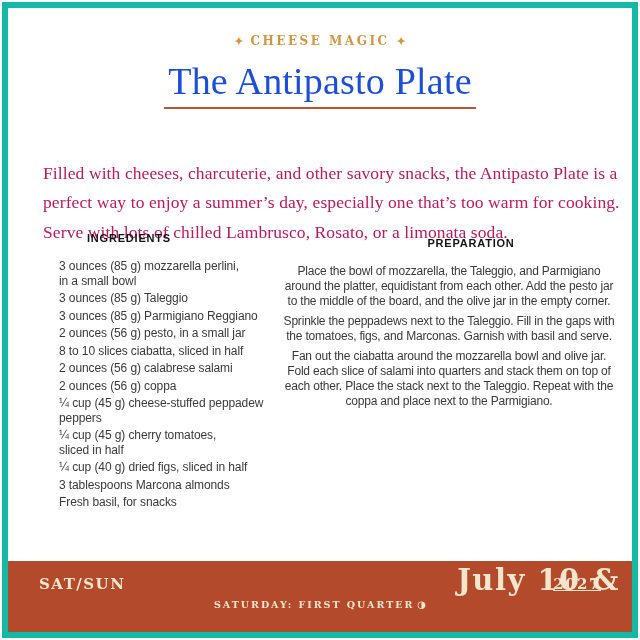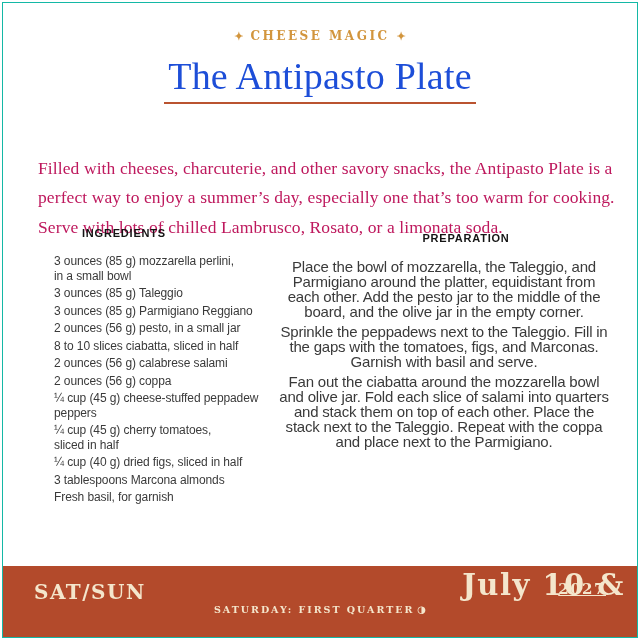--- a/index.html
+++ b/index.html
@@ -1,17 +1,17 @@
 <!DOCTYPE html>
 <html><head>
 <meta charset="utf-8">
 <style>
   html,body{margin:0;padding:0;width:640px;height:640px;background:#ffffff;overflow:hidden;}
   body{font-family:"Liberation Sans",sans-serif;position:relative;}
-  .page{position:absolute;inset:2px;background:#ffffff;border:1px solid #14b8a6;overflow:hidden;}
+  .page{position:absolute;inset:2px;background:#ffffff;border:6px solid #14b8a6;overflow:hidden;}
 
   .kicker{position:absolute;top:26px;left:0;width:100%;text-align:center;
           font-family:"DejaVu Serif",serif;font-weight:bold;font-size:12px;
           letter-spacing:2.5px;color:#d2953d;}
   .kicker .star{font-size:11px;letter-spacing:0;padding:0 7px;}
 
   .title-wrap{position:absolute;top:52px;left:0;width:100%;text-align:center;}
   .title{display:inline-block;font-family:"Liberation Serif",serif;font-size:38px;
          line-height:42px;color:#1d4ed8;border-bottom:2.5px solid #ba5330;
          padding:0 4px 5px 4px;letter-spacing:0.2px;}
@@ -19,26 +19,26 @@
   .intro{position:absolute;top:133px;left:35px;width:586px;
          font-family:"Liberation Serif",serif;font-size:17.5px;line-height:29.5px;
          color:#be185d;letter-spacing:0.1px;}
 
   .col-heading{font-size:11px;font-weight:bold;letter-spacing:0.8px;color:#141414;
                margin:0 0 15px 0;padding-left:44px;}
   .ingredients{position:absolute;top:224px;left:35px;width:242px;}
   .ingredient{font-size:12px;line-height:14.5px;letter-spacing:-0.1px;color:#3a3a3a;
               margin:0 0 3px 16px;white-space:pre-line;}
   .preparation{position:absolute;top:229px;left:273px;width:336px;text-align:center;}
-  .prep-para{font-size:15px;line-height:15px;letter-spacing:-0.2px;color:#3a3a3a;
+  .prep-para{font-size:12px;line-height:15px;letter-spacing:-0.2px;color:#3a3a3a;
              margin:0 0 5px 0;}
 
   .footer{position:absolute;left:0;right:0;bottom:0;height:71px;background:#b34a2b;
           color:#f4e6cc;font-family:"DejaVu Serif",serif;font-weight:bold;}
-  .footer .day{position:absolute;left:31px;top:14px;font-size:20px;letter-spacing:1.5px;}
+  .footer .day{position:absolute;left:31px;top:14px;font-size:15px;letter-spacing:1.5px;}
   .footer .year{position:absolute;right:31px;top:14px;font-size:15px;letter-spacing:1.5px;text-decoration:underline;}
   .footer .date{position:absolute;top:2px;left:0;width:100%;text-align:right;
                 font-size:29px;letter-spacing:1.5px;padding-left:43px;}
   .footer .subtitle{position:absolute;top:38px;left:0;width:100%;text-align:center;
                     font-size:9.5px;letter-spacing:2px;}
   .footer .moon{font-size:10px;padding-left:3px;letter-spacing:0;}
 </style>
 </head>
 <body>
 
@@ -65,21 +65,21 @@
         <div class="ingredient">2 ounces (56 g) pesto, in a small jar</div>
         <div class="ingredient">8 to 10 slices ciabatta, sliced in half</div>
         <div class="ingredient">2 ounces (56 g) calabrese salami</div>
         <div class="ingredient">2 ounces (56 g) coppa</div>
         <div class="ingredient">¼ cup (45 g) cheese-stuffed peppadew
 peppers</div>
         <div class="ingredient">¼ cup (45 g) cherry tomatoes,
 sliced in half</div>
         <div class="ingredient">¼ cup (40 g) dried figs, sliced in half</div>
         <div class="ingredient">3 tablespoons Marcona almonds</div>
-        <div class="ingredient">Fresh basil, for garnish</div>
+        <div class="ingredient">Fresh basil, for snacks</div>
       </div>
   </div>
 
   <div class="preparation">
     <h3 class="col-heading">PREPARATION</h3>
     <div>
 
     <p class="prep-para">Place the bowl of mozzarella, the Taleggio, and Parmigiano around the platter, equidistant from each other. Add the pesto jar to the middle of the board, and the olive jar in the empty corner.</p>
         <p class="prep-para">Sprinkle the peppadews next to the Taleggio. Fill in the gaps with the tomatoes, figs, and Marconas. Garnish with basil and serve.</p>
         <p class="prep-para">Fan out the ciabatta around the mozzarella bowl and olive jar. Fold each slice of salami into quarters and stack them on top of each other. Place the stack next to the Taleggio. Repeat with the coppa and place next to the Parmigiano.</p>

